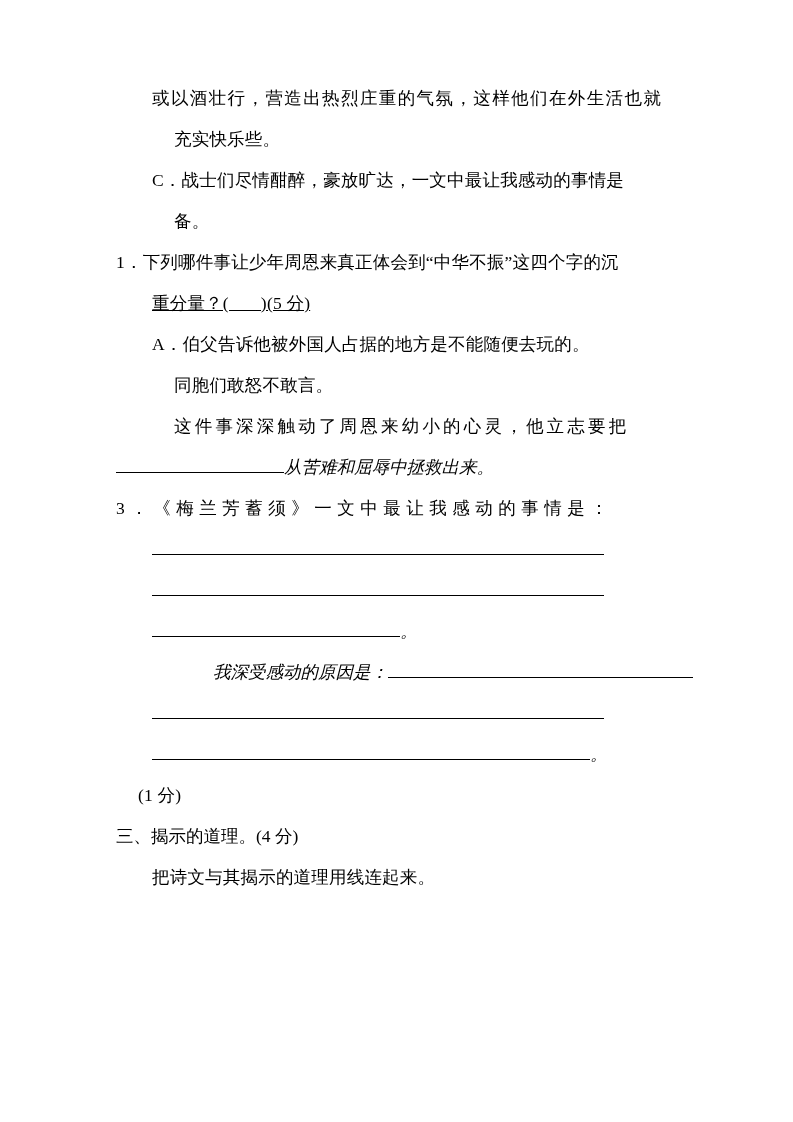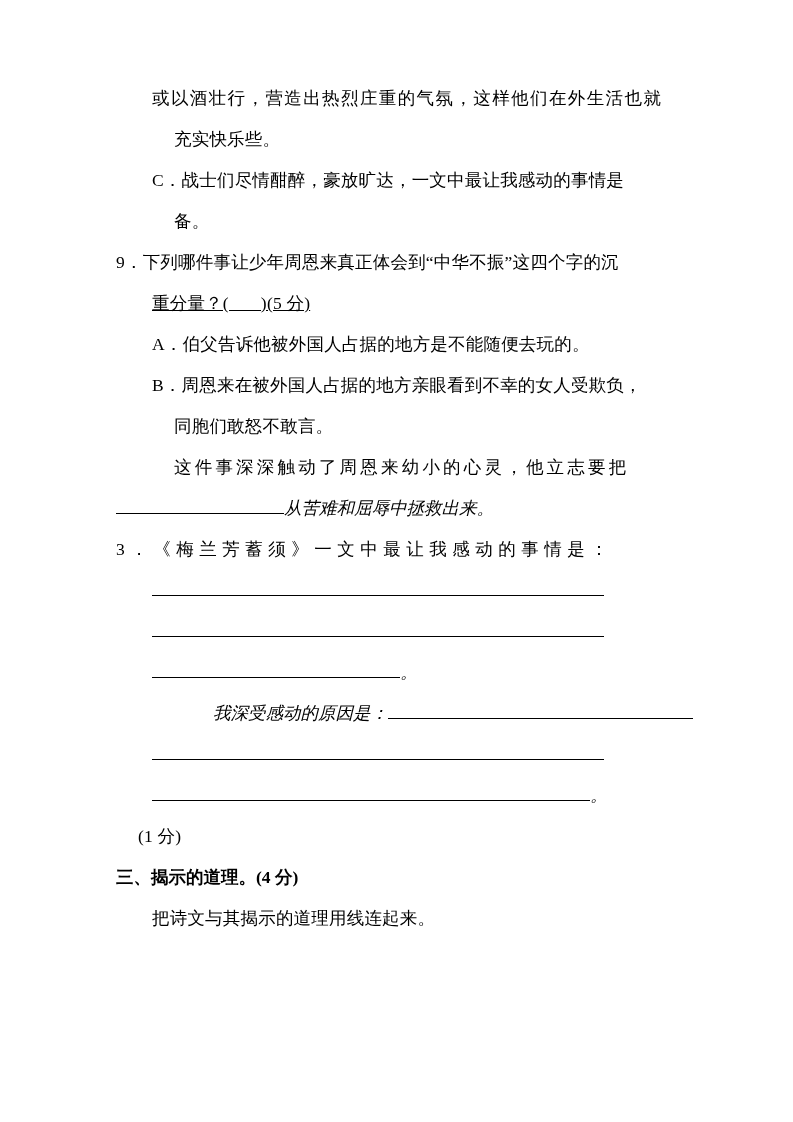--- a/index.html
+++ b/index.html
@@ -77,38 +77,36 @@
   .ul-tail {
     display: inline-block;
     width: 438px;
     border-bottom: 1px solid #000;
     height: 17px;
   }
   .bold-head {
     font-size: 17.5px;
     line-height: 41px;
     white-space: pre;
-    font-weight: bold;
   }
 </style>
 </head>
 <body>
 
 <div class="page">
 
   <div class="line indent1 justify-wide">或以酒壮行，营造出热烈庄重的气氛，这样他们在外生活也就</div>
   <div class="line indent2">充实快乐些。</div>
   <div class="line indent1">C．战士们尽情酣醉，豪放旷达，一文中最让我感动的事情是</div>
   <div class="line indent2">备。</div>
 
-  <div class="line indent-blank">9．下列哪件事让少年周恩来真正体会到“中华不振”这四个字的沉</div>
+  <div class="line indent-blank">1．下列哪件事让少年周恩来真正体会到“中华不振”这四个字的沉</div>
   <div class="line indent2" style="padding-left:36px;text-decoration:underline;">重分量？(       )(5 分)</div>
 
   <div class="line indent1">A．伯父告诉他被外国人占据的地方是不能随便去玩的。</div>
-  <div class="line indent1">B．周恩来在被外国人占据的地方亲眼看到不幸的女人受欺负，</div>
   <div class="line indent2">同胞们敢怒不敢言。</div>
 
   <div class="line indent2 spread">这件事深深触动了周恩来幼小的心灵，他立志要把</div>
 
   <div class="underline-row" style="padding-left:0px;"><span class="ul-inline"></span><span>从苦难和屈辱中拯救出来。</span></div>
 
   <div class="line indent-blank spread2">3．《梅兰芳蓄须》一文中最让我感动的事情是：</div>
 
   <div class="underline-row"><span class="ul-full"></span></div>
   <div class="underline-row"><span class="ul-full"></span></div>

